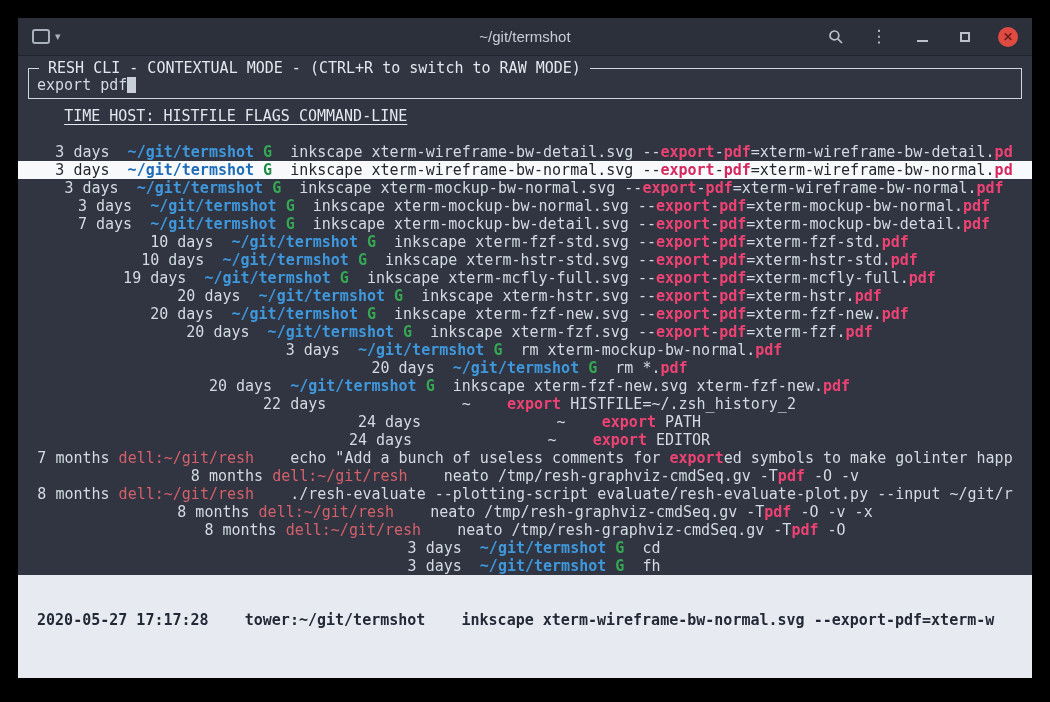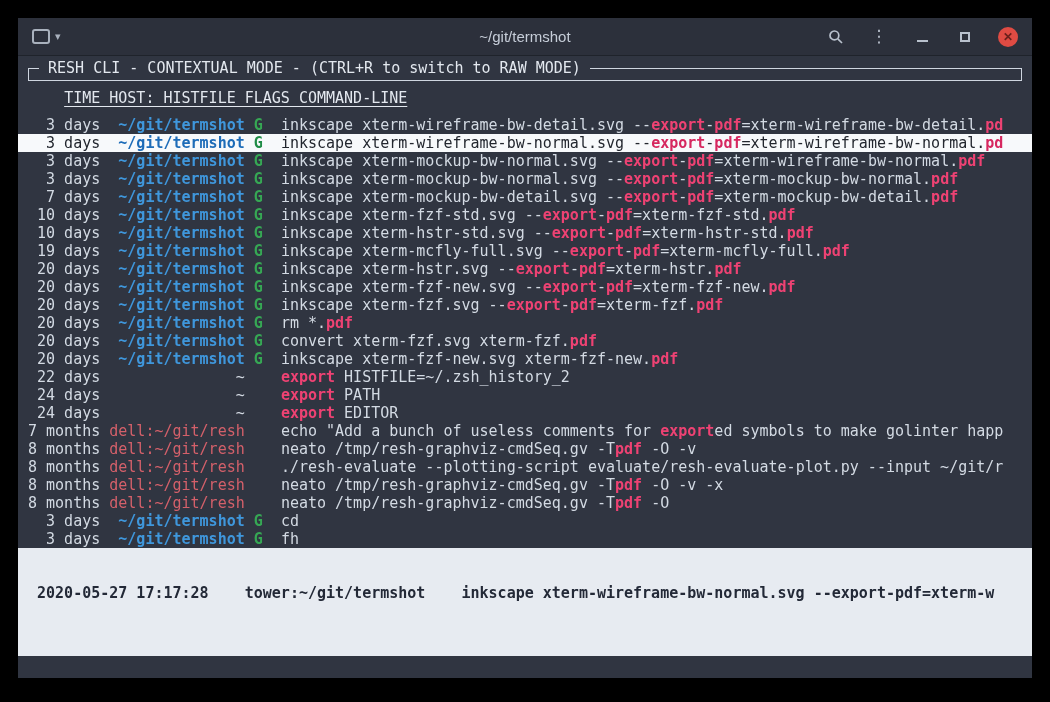--- a/index.html
+++ b/index.html
@@ -40,21 +40,21 @@
   }
 
   .search-box { position:relative; border:1px solid #cfd6e0; margin-top:8px; padding:7px 8px 4px; }
   .box-title { position:absolute; top:-10px; left:10px; background:var(--terminal-bg,#303541); white-space:pre; color:#e3e8ef; }
   .query-line { white-space:pre; }
   .cursor { display:inline-block; width:9px; height:16px; background:#c8cfd9; vertical-align:-3px; }
 
   .table-header { white-space:pre; margin-top:8px; color:#e3e8ef; }
   .u { text-decoration:underline; text-underline-offset:3px; }
 
-  .hist { margin-top:9px; }
+  .hist { margin-top:18px;text-align:center; }
   .hrow { white-space:pre; height:18px; margin:0 -10px; padding:0 10px; }
   .c-time { color:var(--text,#d3dae3); }
   .c-host.blue { color:var(--host-blue,#3f97dc); font-weight:700; }
   .c-host.red  { color:var(--host-red,#d4606a); }
   .c-host.plain{ color:var(--text,#d3dae3); }
   .c-flag { color:var(--flag-green,#36a854); font-weight:700; }
   .c-cmd  { color:var(--text,#d3dae3); }
   .c-match{ color:var(--match-pink,#ee4273); font-weight:700; }
 
   .hrow.selected { background:var(--selection-bg,#f7f9fb); }
@@ -98,38 +98,39 @@
       <span class="close-btn">
           <span>✕</span>
         </span>
     </div>
   </div>
 
   <div class="terminal">
 
     <div class="search-box">
       <span class="box-title"> RESH CLI - CONTEXTUAL MODE - (CTRL+R to switch to RAW MODE) </span>
+      <div class="query-line"><span>export pdf</span><span class="cursor"></span></div>
     </div>
 
     <div class="table-header"><span>    </span><span class="u">TIME HOST: HISTFILE FLAGS COMMAND-LINE</span></div>
 
     <div class="hist">
         <div class="hrow"><span class="c-time">  3 days</span><span> </span><span class="c-host blue"> ~/git/termshot</span><span> </span><span class="c-flag">G</span><span>  </span><span class="c-cmd">inkscape xterm-wireframe-bw-detail.svg --</span><span class="c-match">export</span><span class="c-cmd">-</span><span class="c-match">pdf</span><span class="c-cmd">=xterm-wireframe-bw-detail.</span><span class="c-match">pd</span></div>
         <div class="hrow selected"><span class="c-time">  3 days</span><span> </span><span class="c-host blue"> ~/git/termshot</span><span> </span><span class="c-flag">G</span><span>  </span><span class="c-cmd">inkscape xterm-wireframe-bw-normal.svg --</span><span class="c-match">export</span><span class="c-cmd">-</span><span class="c-match">pdf</span><span class="c-cmd">=xterm-wireframe-bw-normal.</span><span class="c-match">pd</span></div>
         <div class="hrow"><span class="c-time">  3 days</span><span> </span><span class="c-host blue"> ~/git/termshot</span><span> </span><span class="c-flag">G</span><span>  </span><span class="c-cmd">inkscape xterm-mockup-bw-normal.svg --</span><span class="c-match">export</span><span class="c-cmd">-</span><span class="c-match">pdf</span><span class="c-cmd">=xterm-wireframe-bw-normal.</span><span class="c-match">pdf</span></div>
         <div class="hrow"><span class="c-time">  3 days</span><span> </span><span class="c-host blue"> ~/git/termshot</span><span> </span><span class="c-flag">G</span><span>  </span><span class="c-cmd">inkscape xterm-mockup-bw-normal.svg --</span><span class="c-match">export</span><span class="c-cmd">-</span><span class="c-match">pdf</span><span class="c-cmd">=xterm-mockup-bw-normal.</span><span class="c-match">pdf</span></div>
         <div class="hrow"><span class="c-time">  7 days</span><span> </span><span class="c-host blue"> ~/git/termshot</span><span> </span><span class="c-flag">G</span><span>  </span><span class="c-cmd">inkscape xterm-mockup-bw-detail.svg --</span><span class="c-match">export</span><span class="c-cmd">-</span><span class="c-match">pdf</span><span class="c-cmd">=xterm-mockup-bw-detail.</span><span class="c-match">pdf</span></div>
         <div class="hrow"><span class="c-time"> 10 days</span><span> </span><span class="c-host blue"> ~/git/termshot</span><span> </span><span class="c-flag">G</span><span>  </span><span class="c-cmd">inkscape xterm-fzf-std.svg --</span><span class="c-match">export</span><span class="c-cmd">-</span><span class="c-match">pdf</span><span class="c-cmd">=xterm-fzf-std.</span><span class="c-match">pdf</span></div>
         <div class="hrow"><span class="c-time"> 10 days</span><span> </span><span class="c-host blue"> ~/git/termshot</span><span> </span><span class="c-flag">G</span><span>  </span><span class="c-cmd">inkscape xterm-hstr-std.svg --</span><span class="c-match">export</span><span class="c-cmd">-</span><span class="c-match">pdf</span><span class="c-cmd">=xterm-hstr-std.</span><span class="c-match">pdf</span></div>
         <div class="hrow"><span class="c-time"> 19 days</span><span> </span><span class="c-host blue"> ~/git/termshot</span><span> </span><span class="c-flag">G</span><span>  </span><span class="c-cmd">inkscape xterm-mcfly-full.svg --</span><span class="c-match">export</span><span class="c-cmd">-</span><span class="c-match">pdf</span><span class="c-cmd">=xterm-mcfly-full.</span><span class="c-match">pdf</span></div>
         <div class="hrow"><span class="c-time"> 20 days</span><span> </span><span class="c-host blue"> ~/git/termshot</span><span> </span><span class="c-flag">G</span><span>  </span><span class="c-cmd">inkscape xterm-hstr.svg --</span><span class="c-match">export</span><span class="c-cmd">-</span><span class="c-match">pdf</span><span class="c-cmd">=xterm-hstr.</span><span class="c-match">pdf</span></div>
         <div class="hrow"><span class="c-time"> 20 days</span><span> </span><span class="c-host blue"> ~/git/termshot</span><span> </span><span class="c-flag">G</span><span>  </span><span class="c-cmd">inkscape xterm-fzf-new.svg --</span><span class="c-match">export</span><span class="c-cmd">-</span><span class="c-match">pdf</span><span class="c-cmd">=xterm-fzf-new.</span><span class="c-match">pdf</span></div>
         <div class="hrow"><span class="c-time"> 20 days</span><span> </span><span class="c-host blue"> ~/git/termshot</span><span> </span><span class="c-flag">G</span><span>  </span><span class="c-cmd">inkscape xterm-fzf.svg --</span><span class="c-match">export</span><span class="c-cmd">-</span><span class="c-match">pdf</span><span class="c-cmd">=xterm-fzf.</span><span class="c-match">pdf</span></div>
+        <div class="hrow"><span class="c-time">  3 days</span><span> </span><span class="c-host blue"> ~/git/termshot</span><span> </span><span class="c-flag">G</span><span>  </span><span class="c-cmd">rm xterm-mockup-bw-normal.</span><span class="c-match">pdf</span></div>
         <div class="hrow"><span class="c-time"> 20 days</span><span> </span><span class="c-host blue"> ~/git/termshot</span><span> </span><span class="c-flag">G</span><span>  </span><span class="c-cmd">rm *.</span><span class="c-match">pdf</span></div>
-        <div class="hrow"><span class="c-time"> 20 days</span><span> </span><span class="c-host blue"> ~/git/termshot</span><span> </span><span class="c-flag">G</span><span>  </span><span class="c-cmd">convert xterm-fzf.svg xterm-fzf.</span><span class="c-match">pdf</span></div>
         <div class="hrow"><span class="c-time"> 20 days</span><span> </span><span class="c-host blue"> ~/git/termshot</span><span> </span><span class="c-flag">G</span><span>  </span><span class="c-cmd">inkscape xterm-fzf-new.svg xterm-fzf-new.</span><span class="c-match">pdf</span></div>
         <div class="hrow"><span class="c-time"> 22 days</span><span> </span><span class="c-host plain">              ~</span><span> </span><span class="c-flag"> </span><span>  </span><span class="c-match">export</span><span class="c-cmd"> HISTFILE=~/.zsh_history_2</span></div>
         <div class="hrow"><span class="c-time"> 24 days</span><span> </span><span class="c-host plain">              ~</span><span> </span><span class="c-flag"> </span><span>  </span><span class="c-match">export</span><span class="c-cmd"> PATH</span></div>
         <div class="hrow"><span class="c-time"> 24 days</span><span> </span><span class="c-host plain">              ~</span><span> </span><span class="c-flag"> </span><span>  </span><span class="c-match">export</span><span class="c-cmd"> EDITOR</span></div>
         <div class="hrow"><span class="c-time">7 months</span><span> </span><span class="c-host red">dell:~/git/resh</span><span> </span><span class="c-flag"> </span><span>  </span><span class="c-cmd">echo "Add a bunch of useless comments for </span><span class="c-match">export</span><span class="c-cmd">ed symbols to make golinter happ</span></div>
         <div class="hrow"><span class="c-time">8 months</span><span> </span><span class="c-host red">dell:~/git/resh</span><span> </span><span class="c-flag"> </span><span>  </span><span class="c-cmd">neato /tmp/resh-graphviz-cmdSeq.gv -T</span><span class="c-match">pdf</span><span class="c-cmd"> -O -v</span></div>
         <div class="hrow"><span class="c-time">8 months</span><span> </span><span class="c-host red">dell:~/git/resh</span><span> </span><span class="c-flag"> </span><span>  </span><span class="c-cmd">./resh-evaluate --plotting-script evaluate/resh-evaluate-plot.py --input ~/git/r</span></div>
         <div class="hrow"><span class="c-time">8 months</span><span> </span><span class="c-host red">dell:~/git/resh</span><span> </span><span class="c-flag"> </span><span>  </span><span class="c-cmd">neato /tmp/resh-graphviz-cmdSeq.gv -T</span><span class="c-match">pdf</span><span class="c-cmd"> -O -v -x</span></div>
         <div class="hrow"><span class="c-time">8 months</span><span> </span><span class="c-host red">dell:~/git/resh</span><span> </span><span class="c-flag"> </span><span>  </span><span class="c-cmd">neato /tmp/resh-graphviz-cmdSeq.gv -T</span><span class="c-match">pdf</span><span class="c-cmd"> -O</span></div>
         <div class="hrow"><span class="c-time">  3 days</span><span> </span><span class="c-host blue"> ~/git/termshot</span><span> </span><span class="c-flag">G</span><span>  </span><span class="c-cmd">cd</span></div>

